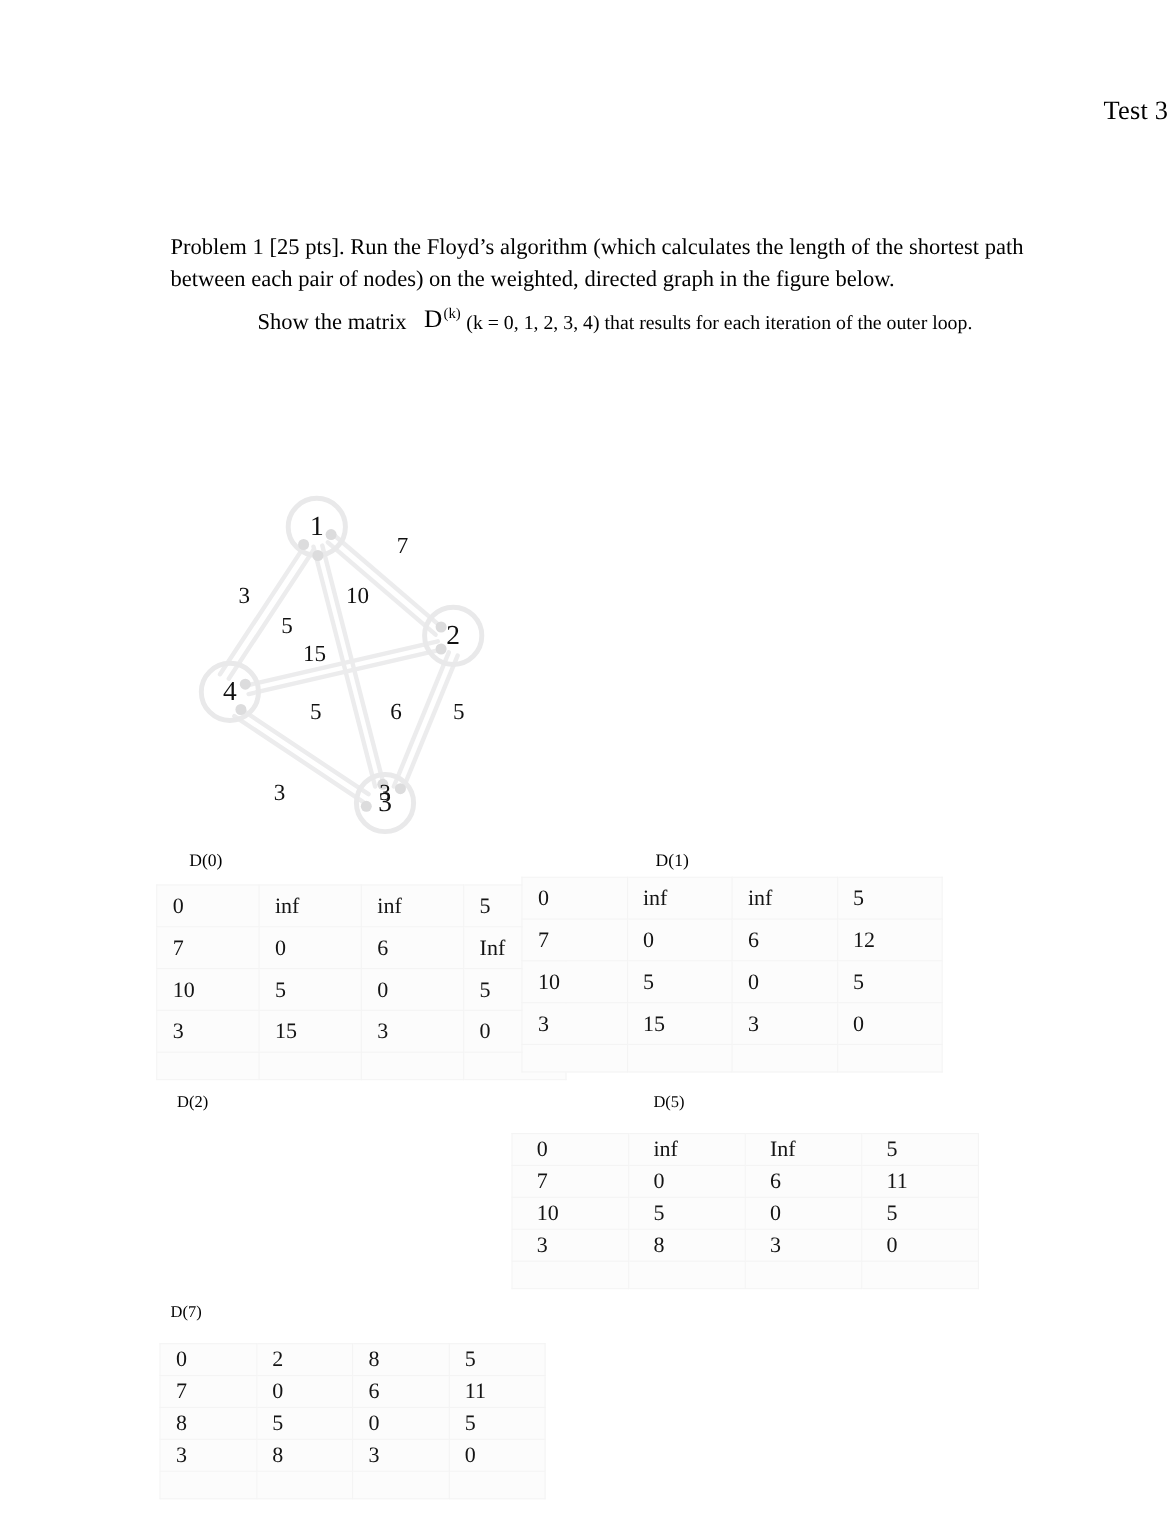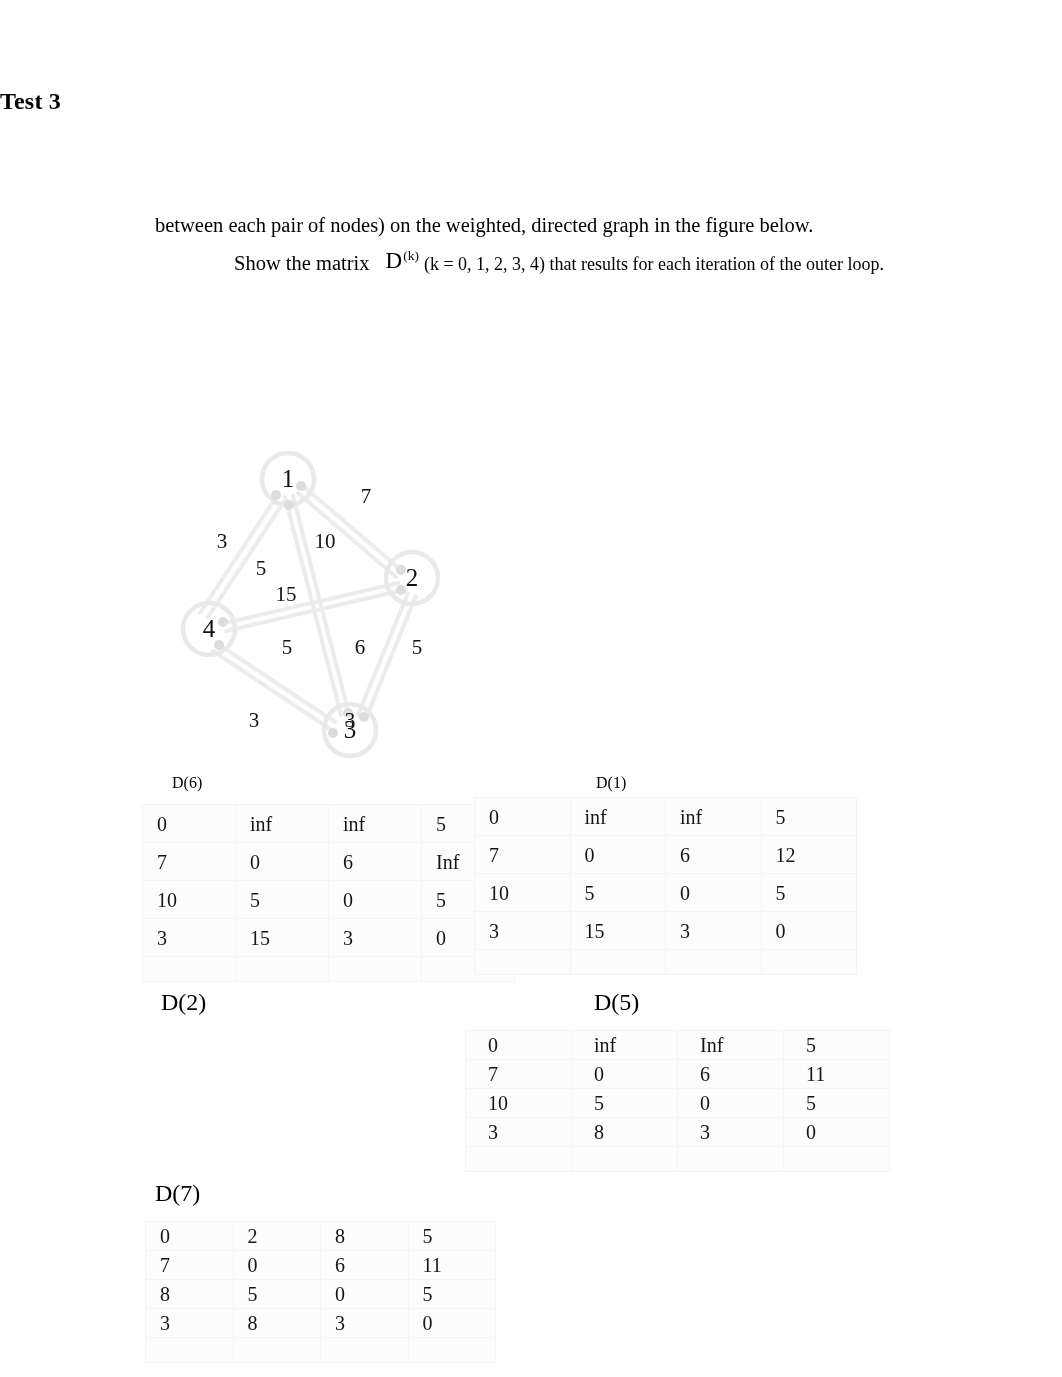--- a/index.html
+++ b/index.html
@@ -20,25 +20,24 @@
     position: absolute;
     inset: 0;
   }
 
   
   .doc-title {
     position: absolute;
     left: 0;
     top: 86px;
     width: 1062px;
-    text-align: left;
+    text-align: right;
     font-size: 24px;
     line-height: 30px;
     letter-spacing: 0.2px;
-    font-weight: bold;
   }
 
   
   .problem-block {
     position: absolute;
     left: 155px;
     top: 211px;
     width: 808px;
     font-size: 20.5px;
     line-height: 29px;
@@ -96,21 +95,21 @@
     font-size: 21px;
     line-height: 21px;
     color: #111;
     text-align: center;
     width: 30px;
   }
 
   
   .matrix-caption {
     position: absolute;
-    font-size: 24px;
+    font-size: 15px;
     line-height: 22px;
   }
   .matrix-caption.small { font-size: 16px; }
 
   .matrix-table {
     position: absolute;
     border-collapse: collapse;
     table-layout: fixed;
   }
   .matrix-table td {
@@ -141,20 +140,21 @@
   .m4 td { width: 72.5px; padding: 3px 0 3px 14px; height: 22px; }
 </style>
 </head>
 <body>
 
 <div class="page">
 
   <div class="doc-title">Test 3</div>
 
   <div class="problem-block">
+    <span class="problem-line">Problem 1 [25 pts].   Run the Floyd’s algorithm (which calculates the length of the shortest path</span>
     <span class="problem-line">between each pair of nodes) on the weighted, directed graph in the figure below.</span>
     <span class="matrix-line">
       <span class="mx-lead">Show the matrix</span><span class="mx-sym">D</span><span class="mx-sup">(k)</span><span class="mx-tail">(k = 0, 1, 2, 3, 4) that results for each iteration of the outer loop.</span>
     </span>
   </div>
 
   <div class="graph-figure">
     <svg width="330" height="340" viewBox="0 0 330 340">
       <g stroke="#ececed" stroke-width="4" fill="none" stroke-linecap="round">
 
@@ -206,21 +206,21 @@
     <div class="edge-label" style="left:155px; top:101px;">10</div>
     <div class="edge-label" style="left:91px; top:128px;">5</div>
     <div class="edge-label" style="left:116px; top:154px;">15</div>
     <div class="edge-label" style="left:117px; top:207px;">5</div>
     <div class="edge-label" style="left:190px; top:207px;">6</div>
     <div class="edge-label" style="left:247px; top:207px;">5</div>
     <div class="edge-label" style="left:84px; top:280px;">3</div>
     <div class="edge-label" style="left:180px; top:280px;">3</div>
   </div>
 
-  <div class="matrix-caption small" style="left:172px; top:772px;">D(6)</div>
+  <div class="matrix-caption small" style="left:172px; top:772px;">D(0)</div>
   <table class="matrix-table m0">
       <tbody>
         <tr>
           <td>0</td>
           <td>inf</td>
           <td>inf</td>
           <td>5</td>
         </tr>
         <tr>
           <td>7</td>

